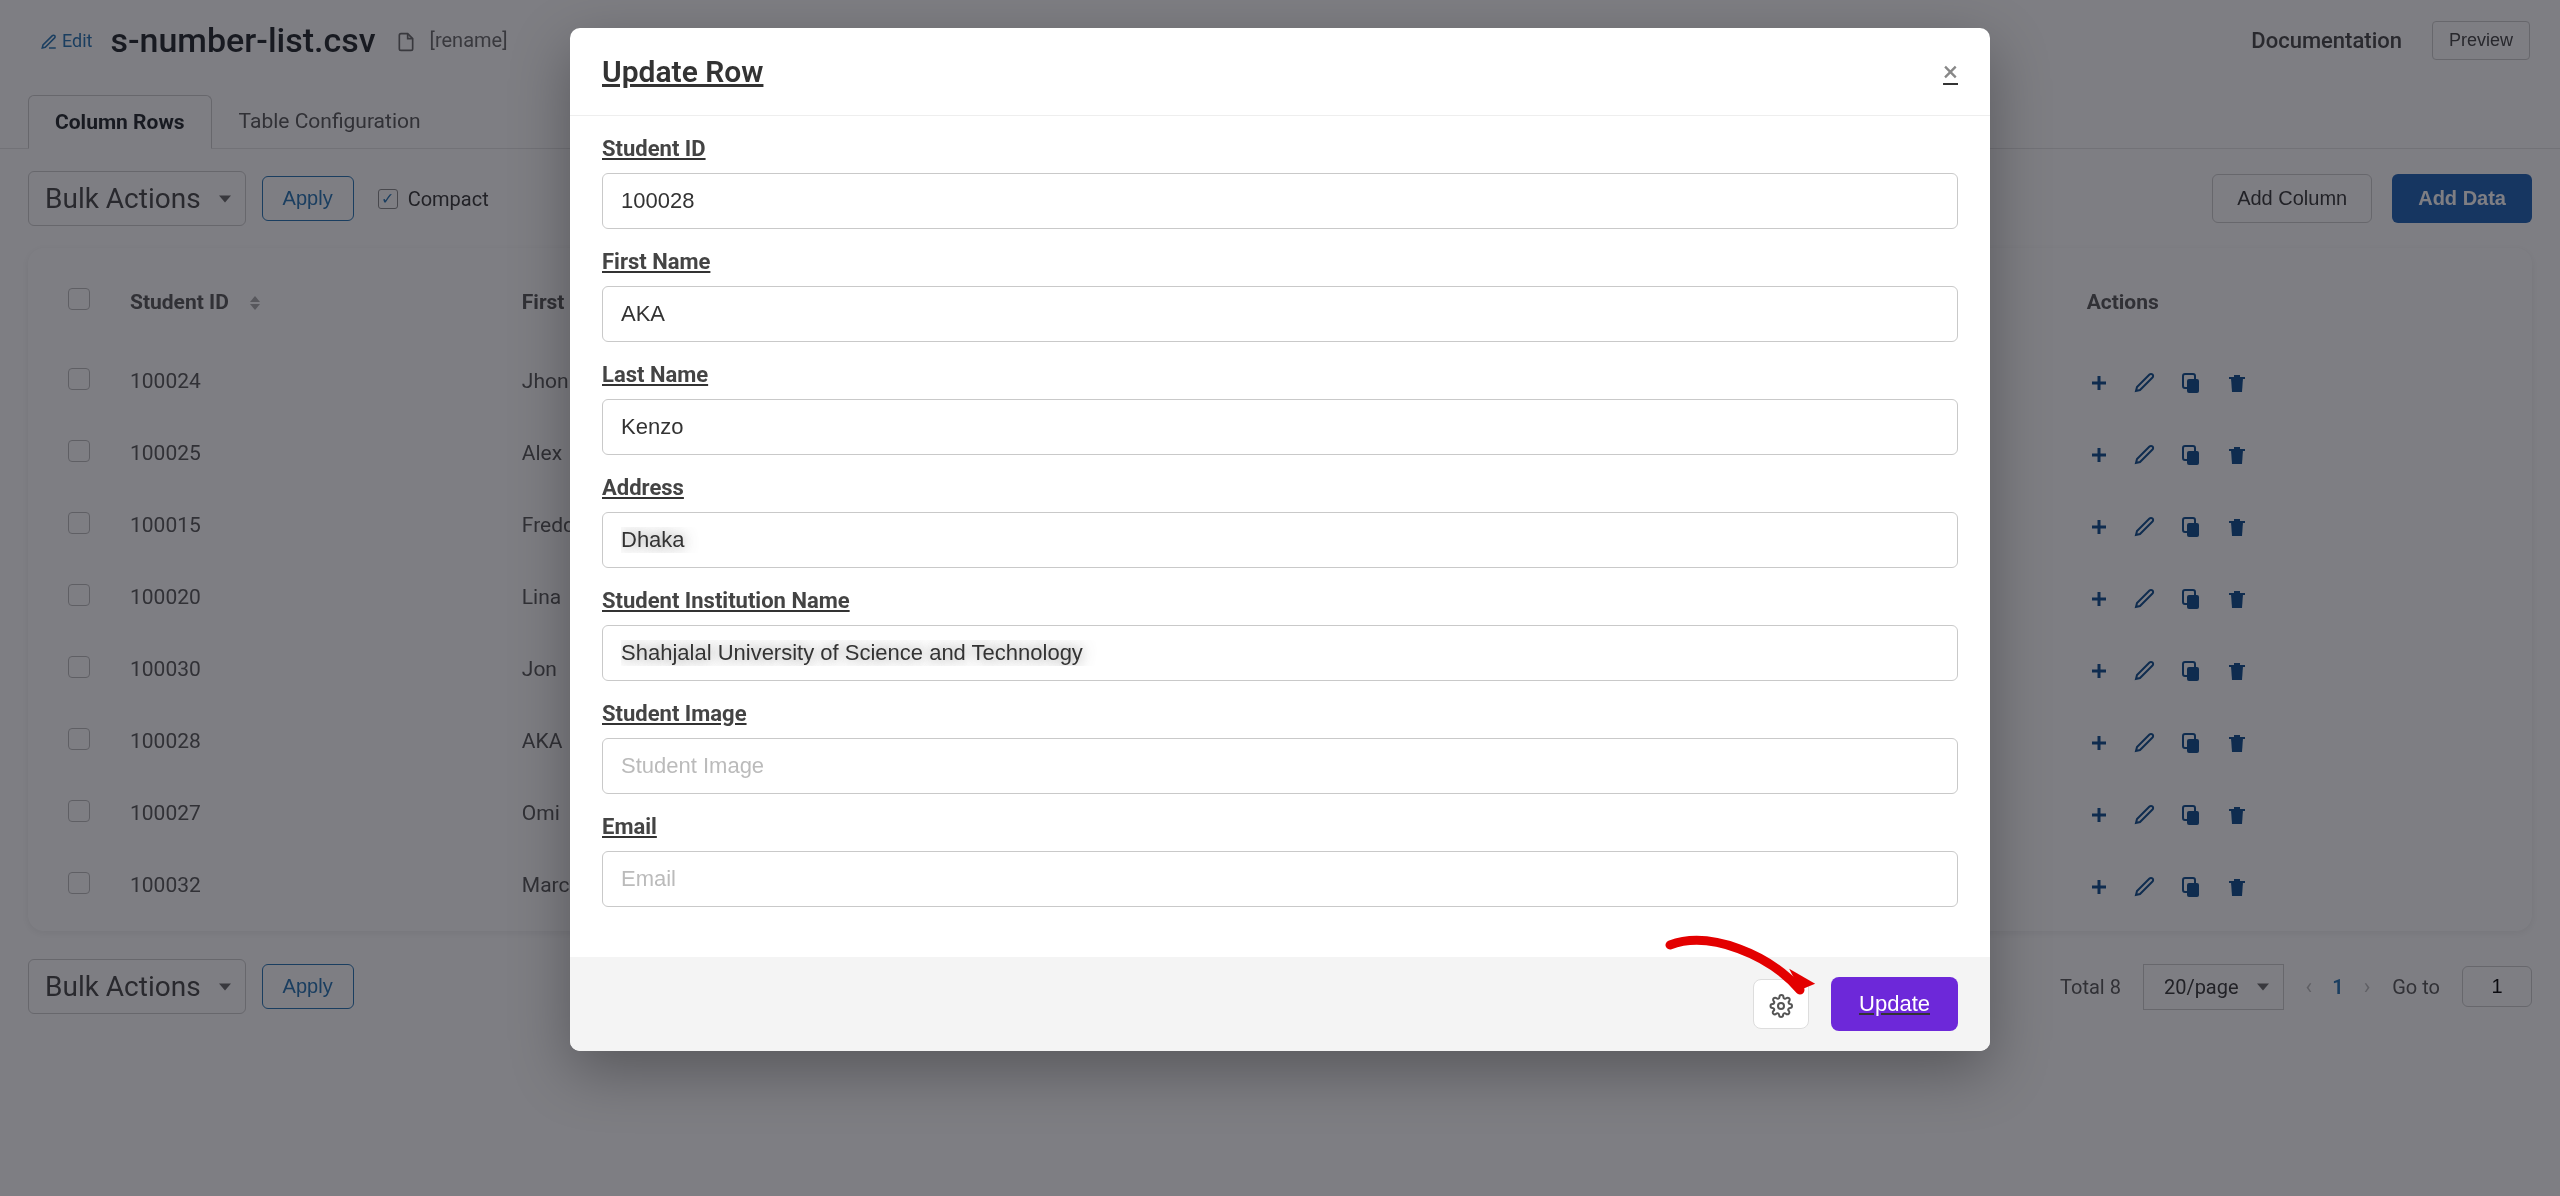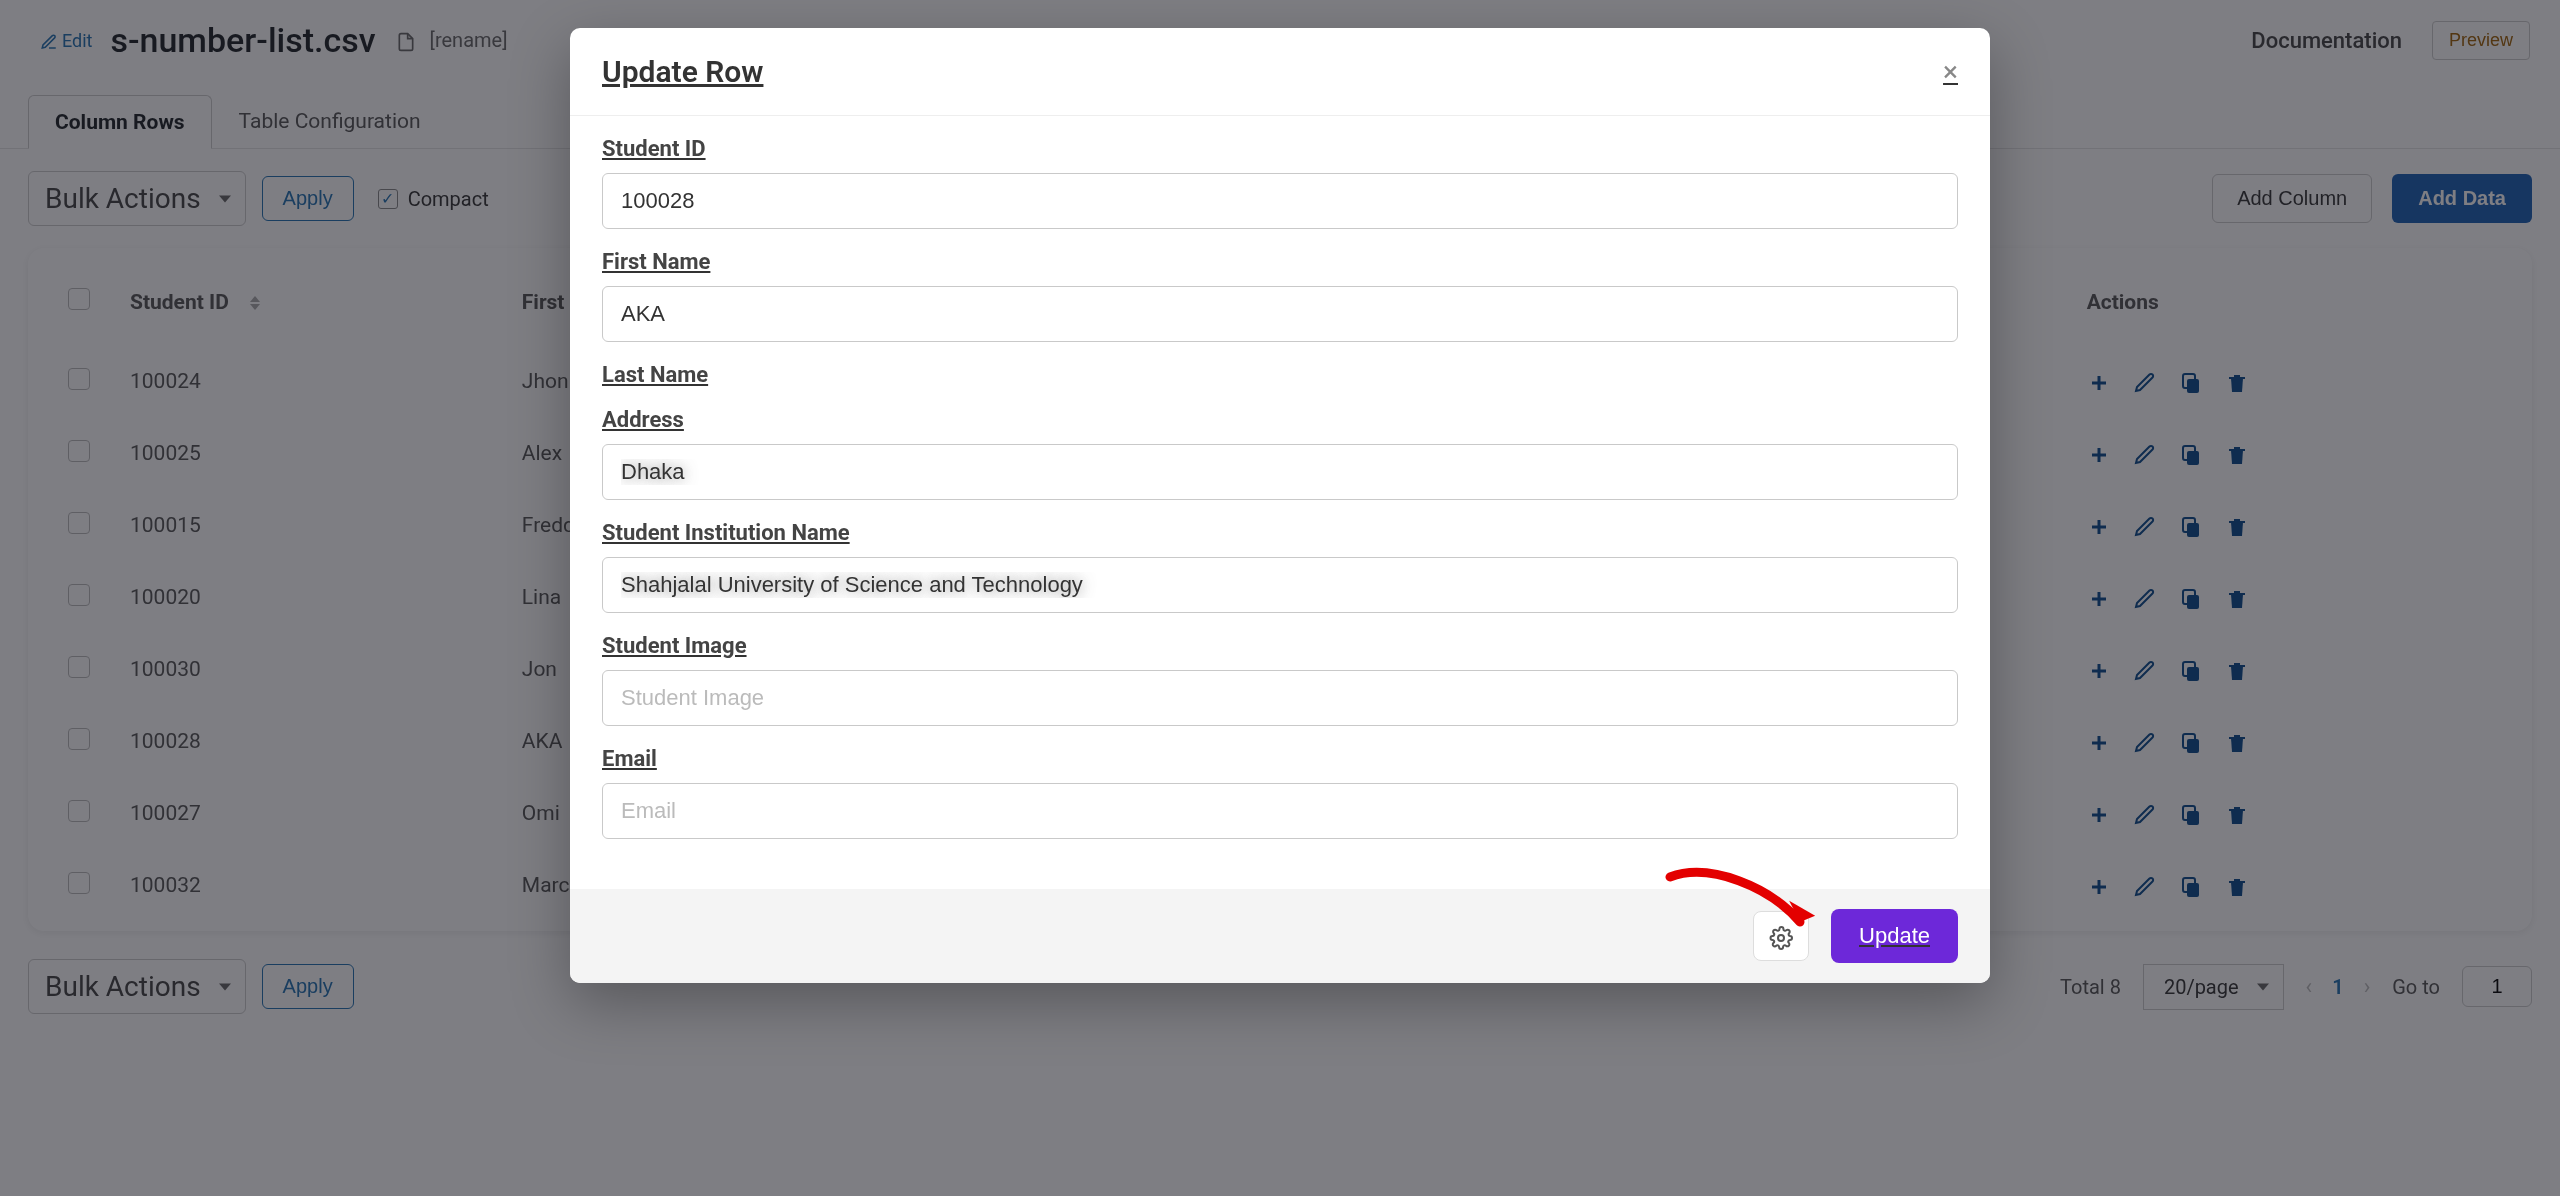--- a/index.html
+++ b/index.html
@@ -17,21 +17,21 @@
   .topbar {
     display: flex;
     align-items: center;
     padding: 20px 30px 10px 40px;
   }
   .edit-link { color: #2271b1; font-size: 18px; margin-right: 18px; display:flex; align-items:center; gap:4px;}
   .file-title { font-size: 34px; font-weight: 500; color: #1d2327; margin-right: 20px; }
   .title-icons { display:flex; gap:14px; color:#666; font-size:20px;}
   .top-right { margin-left:auto; display:flex; gap:30px; align-items:center; }
   .doc-link { color:#444; font-size:22px; font-weight:500;}
-  .preview-btn { background:#fff; border:1px solid #ccc; border-radius:4px; padding:8px 16px; font-size:18px; color:#a16207;}
+  .preview-btn { background:#fff; border:1px solid #ccc; border-radius:4px; padding:8px 16px; font-size:18px; color:#404040;}
 
   
   .tabs-row { padding: 14px 28px 0 28px; border-bottom:1px solid #e5e5e5; margin-top:10px;}
   .tabs { display:flex; }
   .tab {
     padding: 14px 26px;
     font-size: 21px;
     color: #555;
     border: 1px solid transparent;
     border-bottom:none;
@@ -516,20 +516,21 @@
       <div class="field">
         <label>Student ID</label>
         <input value="100028" style="">
       </div>
       <div class="field">
         <label>First Name</label>
         <input value="AKA" style="">
       </div>
       <div class="field">
         <label>Last Name</label>
+        <input value="Kenzo" style="">
       </div>
       <div class="field">
         <label>Address</label>
         <input class="blurred" value="Dhaka" style="">
       </div>
       <div class="field">
         <label>Student Institution Name</label>
         <input class="blurred" value="Shahjalal University of Science and Technology" style="">
       </div>
       <div class="field">

